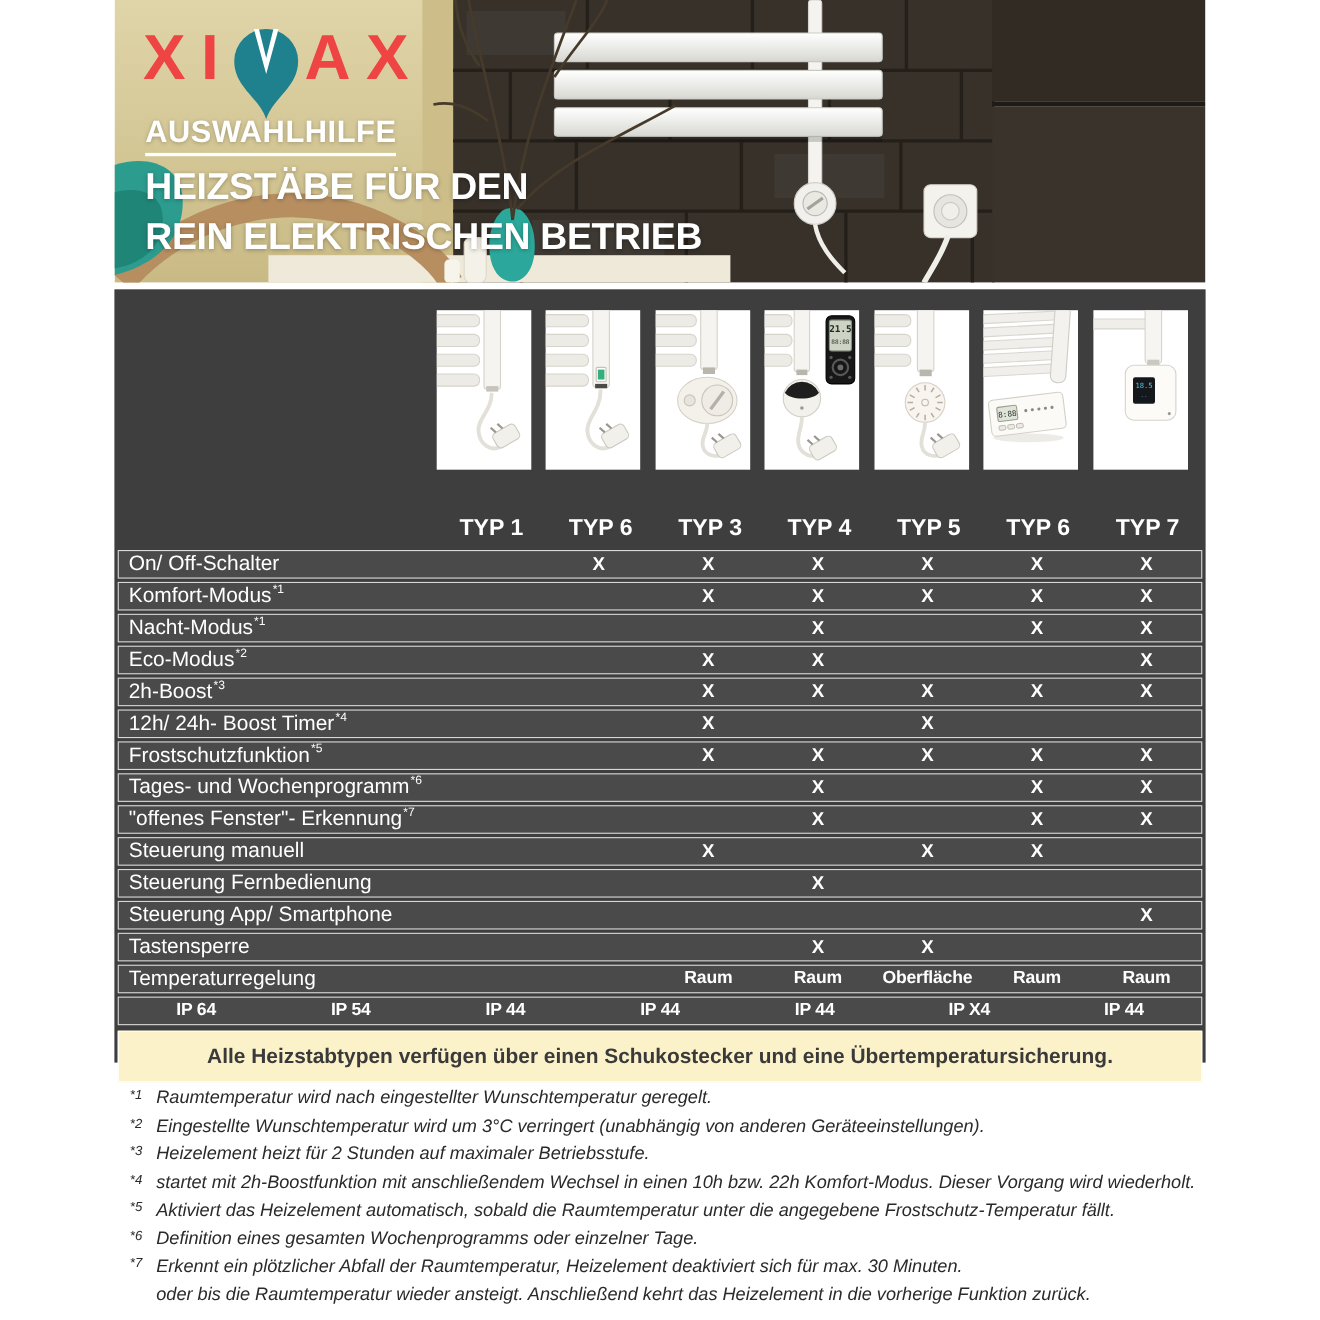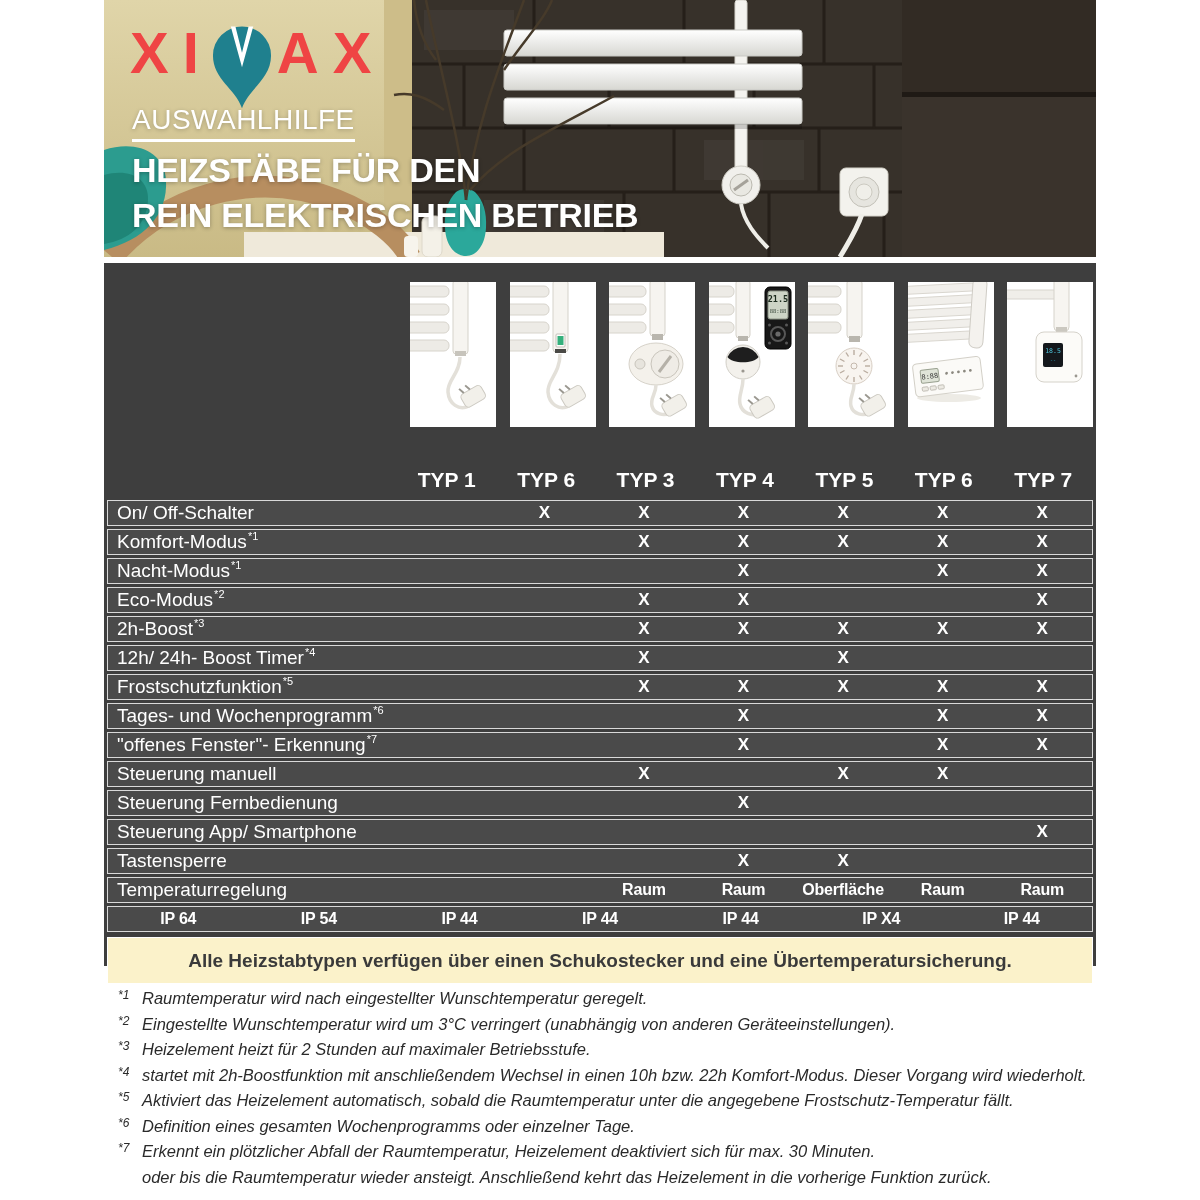--- a/index.html
+++ b/index.html
@@ -9,33 +9,33 @@
     background:#ffffff; overflow:hidden;
     font-family:"Liberation Sans", sans-serif;
   }
 
   
   .hero { position:absolute; left:104px; top:0; width:992px; height:257px; overflow:hidden; }
   .hero svg.hero-bg { position:absolute; left:0; top:0; width:100%; height:100%; display:block; }
   .logo { position:absolute; left:26px; top:8px; display:flex; align-items:flex-start;
           color:#ef4444; font-size:58px; font-weight:700; letter-spacing:14px; line-height:1;margin-top:16px; }
   .logo .pin { width:66px; height:88px; margin:0 2px 0 -4px; }
-  .hero-eyebrow { position:absolute; left:28px; top:104px; color:#fff; font-weight:normal;
+  .hero-eyebrow { position:absolute; left:28px; top:104px; color:#fff; font-weight:bold;
           font-size:28px; letter-spacing:0.5px; border-bottom:3px solid #fff; padding-bottom:3px;
           text-shadow:0 1px 4px rgba(0,0,0,.25); }
   .hero-title { position:absolute; left:28px; top:148px; color:#fff; font-weight:bold;
           font-size:34px; line-height:45px; letter-spacing:-0.3px;
           text-shadow:0 1px 4px rgba(0,0,0,.3); }
 
   
   .table-section { position:absolute; left:104px; top:263px; width:992px; height:703px;
           background:#3e3e3e; padding:0 3px; }
   .product-row { display:flex; padding-top:19px; }
   .p-spacer { width:290px; flex:none; }
-  .p-cell { flex:1; display:flex; justify-content:flex-end; }
+  .p-cell { flex:1; display:flex; justify-content:flex-start; }
   .img-box { width:86px; height:145px; background:#ffffff; overflow:hidden; }
   .img-box svg { width:100%; height:100%; display:block; }
   .type-label-row { display:flex; height:34px; align-items:center;margin-top:36px; }
   .type-label { flex:1; text-align:center; color:#ffffff; font-weight:bold; font-size:21px; }
 
   .feature-row { height:26px; margin-top:3px; background:#4a4a4a;
           border:1px solid #d9d9d9; display:flex; align-items:center; }
   .row-label { width:287px; flex:none; padding-left:9px; color:#ffffff; font-size:19px;
           white-space:nowrap; }
   .row-label sup { font-size:11px; position:relative; top:-1px; margin-left:1px; }

